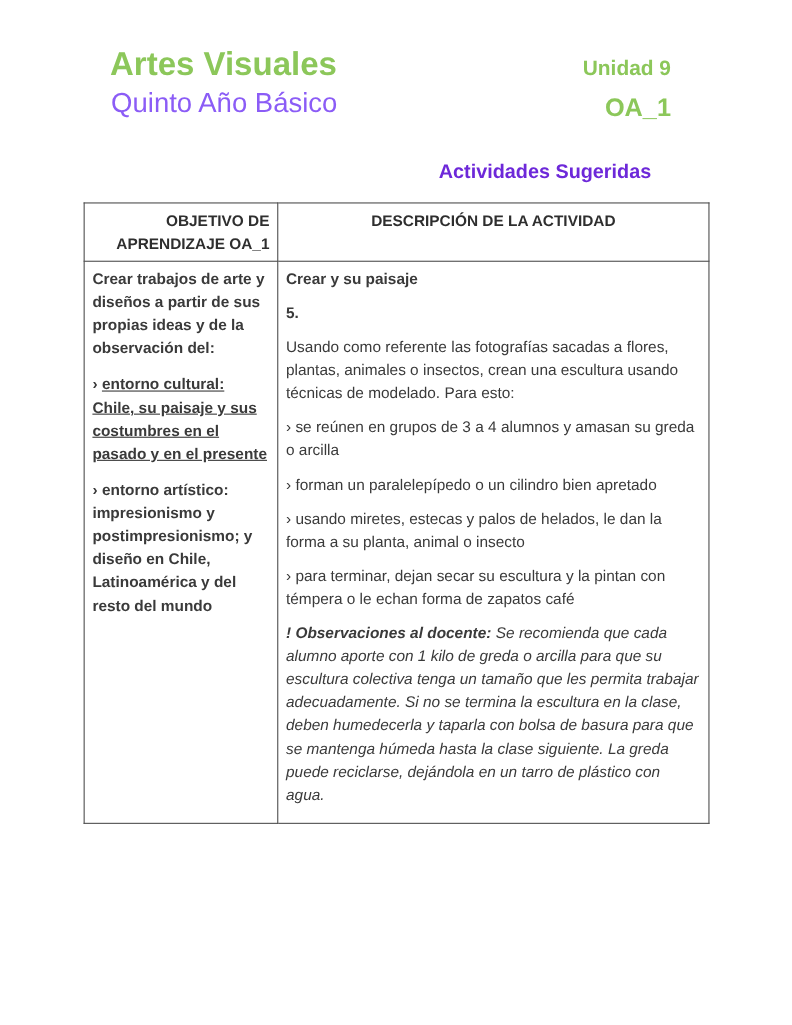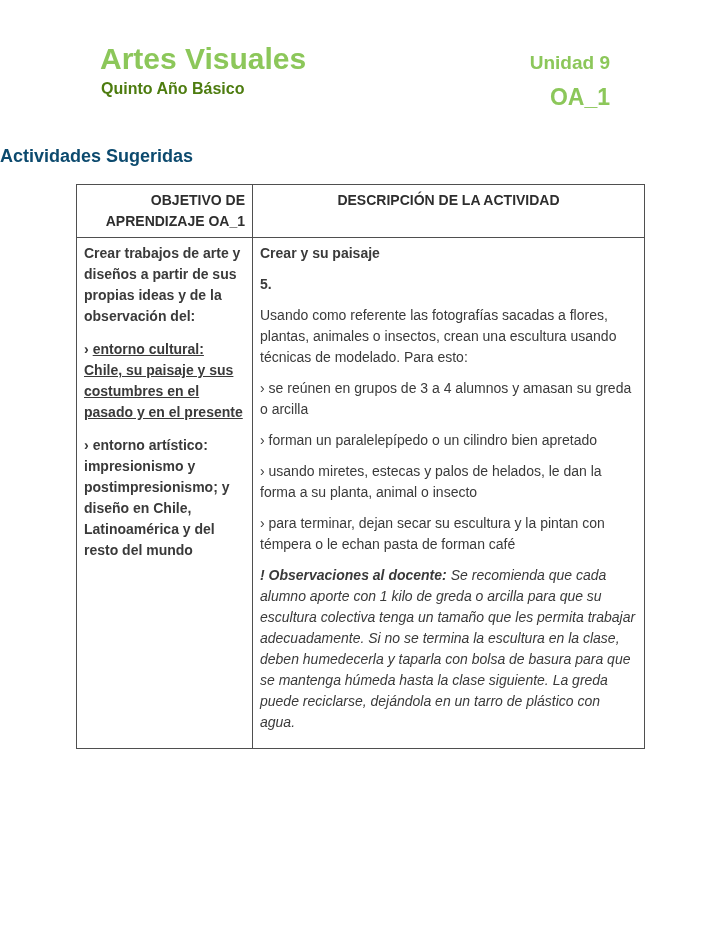--- a/index.html
+++ b/index.html
@@ -14,34 +14,34 @@
   .page { position: relative; width: 720px; height: 932px; background: #fff; }
 
   
   .doc-title {
     position: absolute; left: 100px; top: 42px;
     font-size: 30px; font-weight: bold; letter-spacing: 0px;
     color: #8CC75A;
   }
   .doc-subtitle {
     position: absolute; left: 101px; top: 80px;
-    font-size: 16px; font-weight: bold; color: #4d7c0f;
+    font-size: 25px; font-weight: normal; color: #8b5cf6;
   }
   .doc-unit {
     position: absolute; right: 110px; top: 52px;
     font-size: 19px; font-weight: bold; color: #8CC75A; text-align: right;
   }
   .doc-oa {
     position: absolute; right: 110px; top: 84px;
     font-size: 23px; font-weight: bold; color: #8CC75A; text-align: right;
   }
   .section-title {
     position: absolute; left: 0; top: 146px; width: 592px;
-    text-align: left;
-    font-size: 18px; font-weight: bold; color: #0c4a6e;
+    text-align: right;
+    font-size: 18px; font-weight: bold; color: #6d28d9;
   }
 
   
   table.activities {
     position: absolute; left: 76px; top: 184px;
     width: 568px;
     border-collapse: collapse;
     table-layout: fixed;
   }
   table.activities th, table.activities td {
@@ -108,20 +108,20 @@
         <p><span class="bullet-marker">›</span><span class="u-text">entorno cultural: Chile, su paisaje y sus costumbres en el pasado y en el presente</span></p>
         <p><span class="bullet-marker">›</span><span>entorno artístico: impresionismo y postimpresionismo; y diseño en Chile, Latinoamérica y del resto del mundo</span></p>
       </td>
       <td class="desc-cell">
         <p class="bold-p">Crear y su paisaje</p>
         <p class="bold-p">5.</p>
         <p>Usando como referente las fotografías sacadas a flores, plantas, animales o insectos, crean una escultura usando técnicas de modelado. Para esto:</p>
         <p>› se reúnen en grupos de 3 a 4 alumnos y amasan su greda o arcilla</p>
         <p>› forman un paralelepípedo o un cilindro bien apretado</p>
         <p>› usando miretes, estecas y palos de helados, le dan la forma a su planta, animal o insecto</p>
-        <p>› para terminar, dejan secar su escultura y la pintan con témpera o le echan pasta de forman café</p>
+        <p>› para terminar, dejan secar su escultura y la pintan con témpera o le echan forma de zapatos café</p>
         <p class="note-p"><span class="note-label">! Observaciones al docente:</span><span>Se recomienda que cada alumno aporte con 1 kilo de greda o arcilla para que su escultura colectiva tenga un tamaño que les permita trabajar adecuadamente. Si no se termina la escultura en la clase, deben humedecerla y taparla con bolsa de basura para que se mantenga húmeda hasta la clase siguiente. La greda puede reciclarse, dejándola en un tarro de plástico con agua.</span></p>
       </td>
     </tr>
   </tbody>
     </table>
 
 </div>
 
 </body></html>

